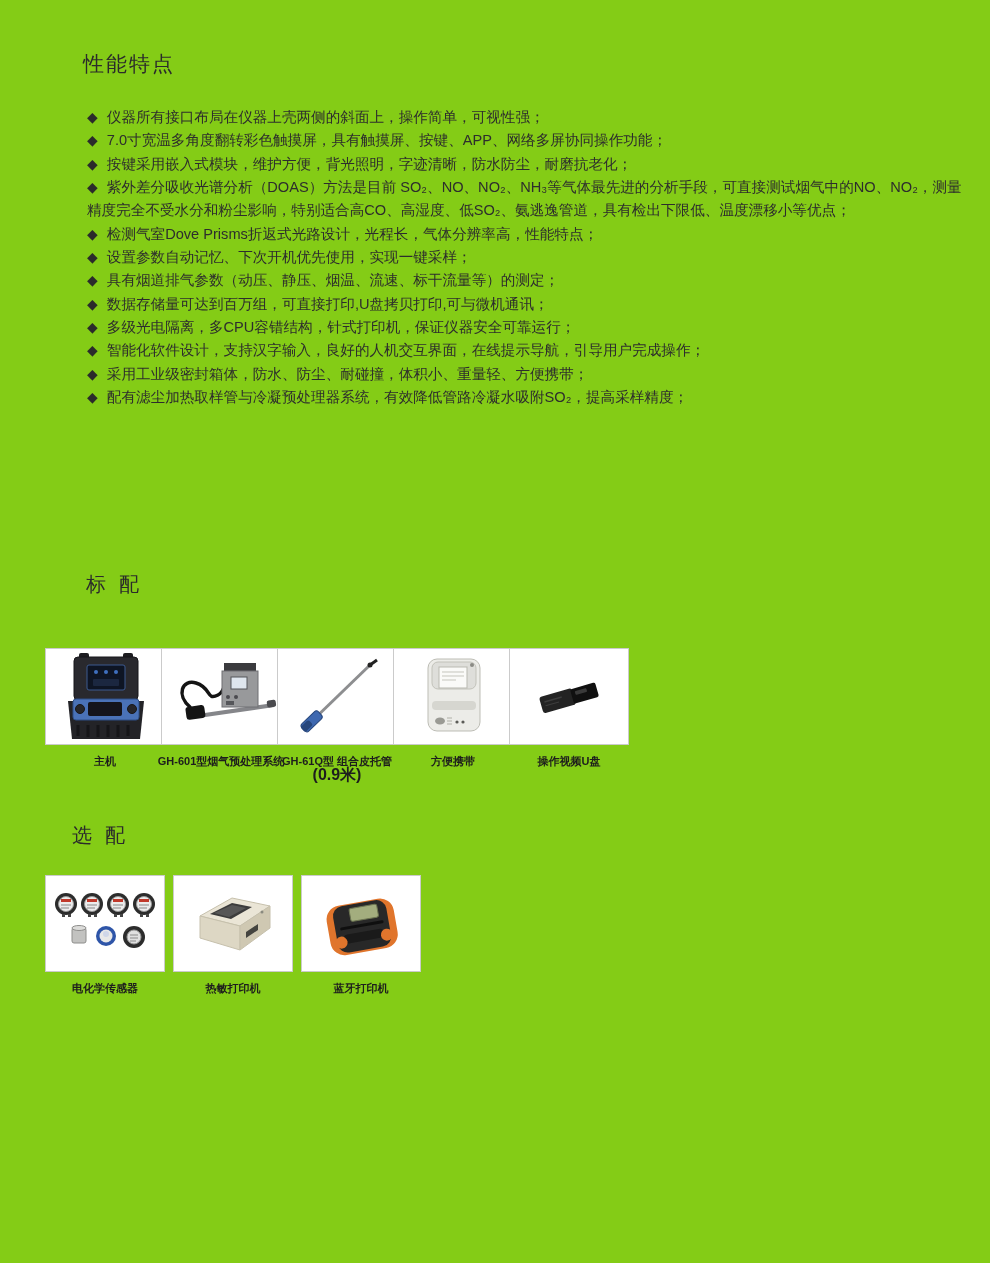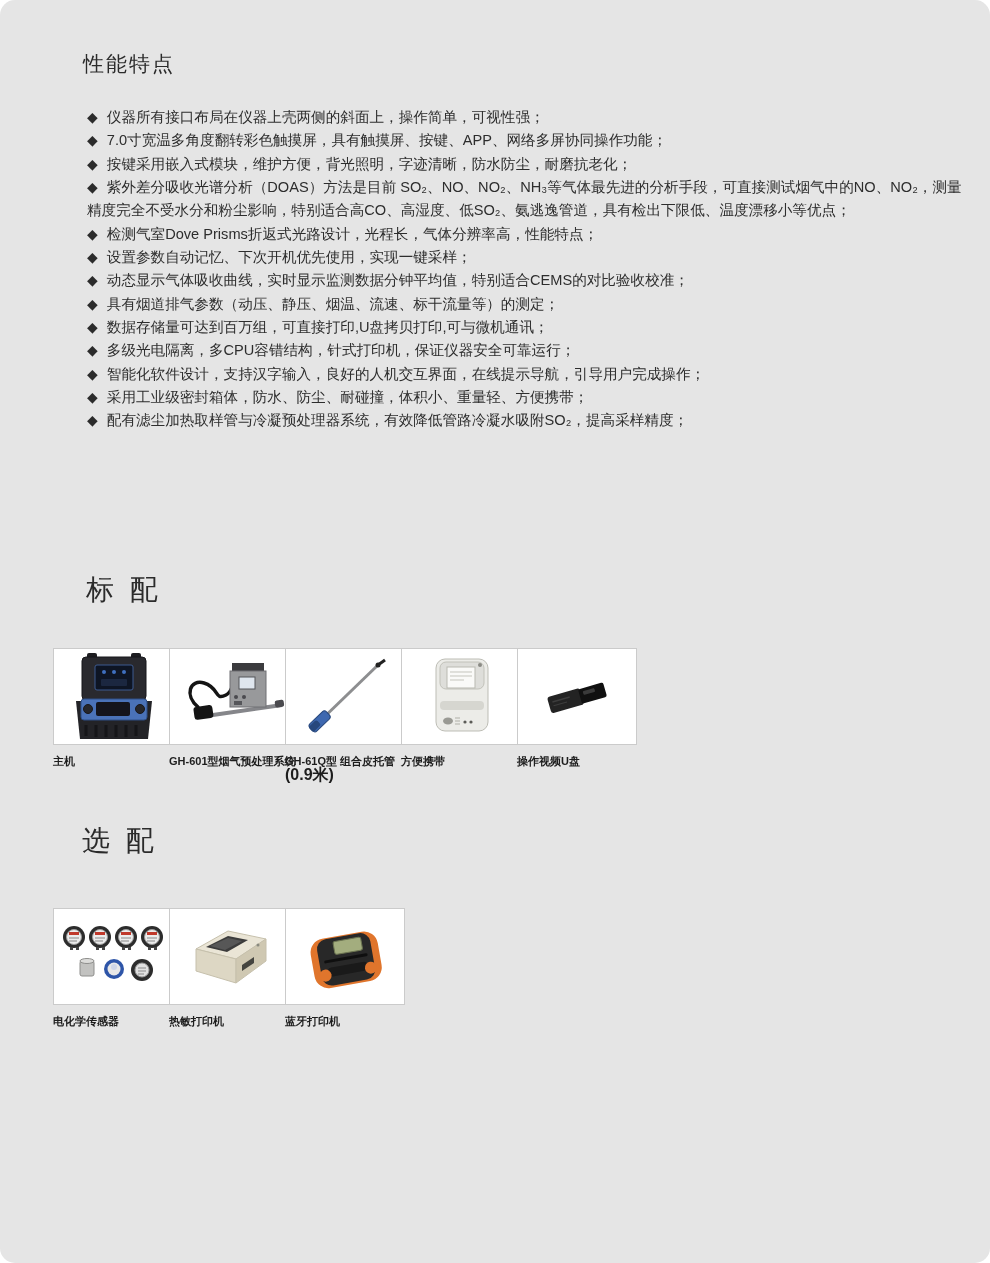--- a/index.html
+++ b/index.html
@@ -1,50 +1,49 @@
 <!DOCTYPE html>
 <html><head>
 <meta charset="utf-8">
 <style>
   html,body{margin:0;padding:0;background:#ffffff;}
   body{width:990px;height:1263px;position:relative;font-family:"Liberation Sans","DejaVu Sans",sans-serif;color:#2d2d2d;}
-  .page{position:absolute;inset:0;background:#e5e5e5;border-radius:15px;}
+  .page{position:absolute;inset:0;background:#84cc16;}
   .title{position:absolute;top:50px;left:83px;font-size:21px;letter-spacing:2px;font-weight:500;color:#2b2b2b;}
   ul.features{position:absolute;top:106px;left:84px;width:884px;margin:0;padding:0;list-style:none;
     font-size:14.6px;line-height:23.35px;color:#2d2d2d;}
   ul.features li{padding-left:3px;}
   .blt{font-size:14px;margin-right:9px;color:#2b2b2b;}
-  .sec{position:absolute;font-size:28px;letter-spacing:4px;font-weight:500;color:#2b2b2b;}
+  .sec{position:absolute;font-size:20px;letter-spacing:4px;font-weight:500;color:#2b2b2b;font-family:Liberation Serif, serif;}
   .sec1{top:571px;left:86px;}
-  .sec2{top:822px;left:82px;}
+  .sec2{top:822px;left:72px;}
   .row{position:absolute;left:53px;display:flex;gap:12px;}
   .row1{top:648px;}
-  .row2{top:908px;}
-  .product{width:104px;display:flex;flex-direction:column;align-items:flex-start;}
+  .row2{top:875px;gap:24px;}
+  .product{width:104px;display:flex;flex-direction:column;align-items:center;}
   .imgbox{width:120px;height:97px;border:1px solid #cbcbcb;box-sizing:border-box;background:#fff;
     display:flex;align-items:center;justify-content:center;overflow:hidden;}
   .imgbox svg{width:118px;height:95px;display:block;}
   .cap{margin-top:9px;font-size:11px;font-weight:600;color:#1d1d1d;line-height:14px;white-space:nowrap;text-align:center;}
   .cap2{font-size:16px;font-weight:700;color:#1d1d1d;line-height:14px;text-align:center;}
 </style>
 </head>
 <body>
 
 <div class="page">
 
   <div class="title">性能特点</div>
 
   <ul class="features">
     <li><span class="blt">◆</span><span>仪器所有接口布局在仪器上壳两侧的斜面上，操作简单，可视性强；</span></li>
     <li><span class="blt">◆</span><span>7.0寸宽温多角度翻转彩色触摸屏，具有触摸屏、按键、APP、网络多屏协同操作功能；</span></li>
     <li><span class="blt">◆</span><span>按键采用嵌入式模块，维护方便，背光照明，字迹清晰，防水防尘，耐磨抗老化；</span></li>
     <li><span class="blt">◆</span><span>紫外差分吸收光谱分析（DOAS）方法是目前 SO₂、NO、NO₂、NH₃等气体最先进的分析手段，可直接测试烟气中的NO、NO₂，测量精度完全不受水分和粉尘影响，特别适合高CO、高湿度、低SO₂、氨逃逸管道，具有检出下限低、温度漂移小等优点；</span></li>
     <li><span class="blt">◆</span><span>检测气室Dove Prisms折返式光路设计，光程长，气体分辨率高，性能特点；</span></li>
     <li><span class="blt">◆</span><span>设置参数自动记忆、下次开机优先使用，实现一键采样；</span></li>
-    <li><span class="blt">◆</span><span>动态显示气体吸收曲线，实时显示监测数据分钟平均值，特别适合CEMS的对比验收校准；</span></li>
     <li><span class="blt">◆</span><span>具有烟道排气参数（动压、静压、烟温、流速、标干流量等）的测定；</span></li>
     <li><span class="blt">◆</span><span>数据存储量可达到百万组，可直接打印,U盘拷贝打印,可与微机通讯；</span></li>
     <li><span class="blt">◆</span><span>多级光电隔离，多CPU容错结构，针式打印机，保证仪器安全可靠运行；</span></li>
     <li><span class="blt">◆</span><span>智能化软件设计，支持汉字输入，良好的人机交互界面，在线提示导航，引导用户完成操作；</span></li>
     <li><span class="blt">◆</span><span>采用工业级密封箱体，防水、防尘、耐碰撞，体积小、重量轻、方便携带；</span></li>
     <li><span class="blt">◆</span><span>配有滤尘加热取样管与冷凝预处理器系统，有效降低管路冷凝水吸附SO₂，提高采样精度；</span></li>
   </ul>
 
   <div class="sec sec1">标 配</div>
 

